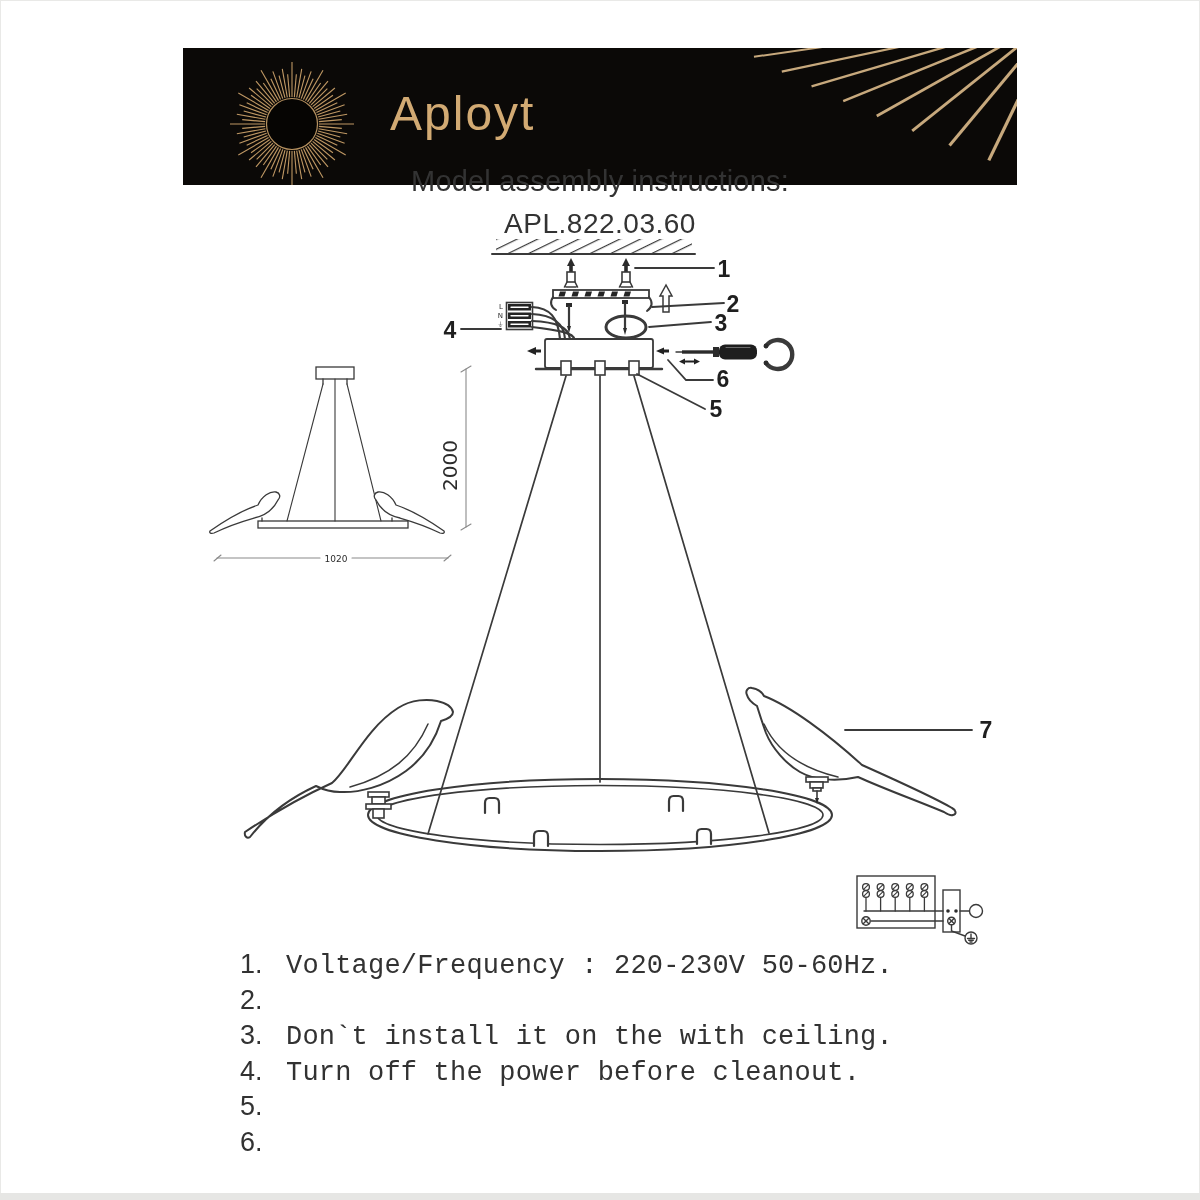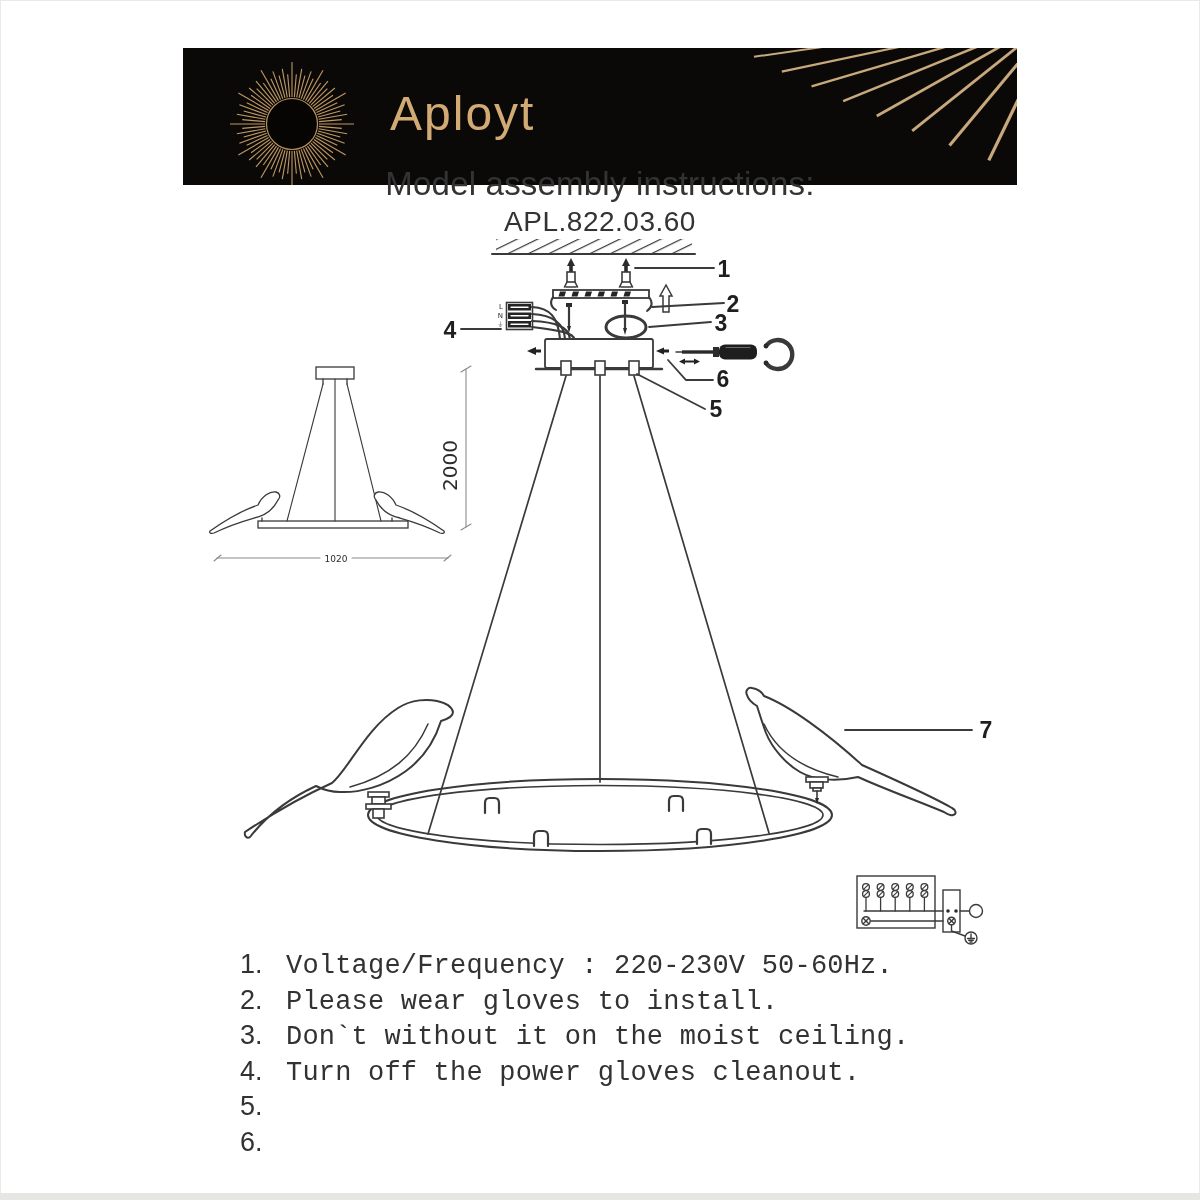--- a/index.html
+++ b/index.html
@@ -6,22 +6,22 @@
   body{width:1200px;height:1200px;position:relative;overflow:hidden;
        font-family:"Liberation Sans", sans-serif;color:#2e2e2e;}
   .page-frame{position:absolute;inset:0;border:1px solid #e9e9e7;pointer-events:none;}
   
   .banner{position:absolute;left:183px;top:0;width:834px;height:137px;background:#0b0907;overflow:hidden;margin-top:48px;}
   .banner svg{position:absolute;left:0;top:0;}
   .brand{position:absolute;left:207px;top:38px;font-size:48px;font-weight:400;
          letter-spacing:2px;color:#d2aa73;}
   
   .title-wrap{position:absolute;left:0;top:165px;width:1200px;text-align:center;}
-  .title-line1{font-size:33px;color:#333;letter-spacing:.2px;}
-  .title-line2{font-size:28px;color:#333;margin-top:3px;letter-spacing:.5px;}
+  .title-line1{font-size:29px;color:#333;letter-spacing:.2px;}
+  .title-line2{font-size:28px;color:#333;margin-top:10px;letter-spacing:.5px;}
   
   .diagram{position:absolute;left:0;top:0;width:1200px;height:1200px;}
   .diagram text.part-num{font-family:"Liberation Sans",sans-serif;font-weight:700;
         font-size:23px;fill:#1f1f1f;text-anchor:middle;}
   .diagram text.dim{font-family:"DejaVu Sans",sans-serif;fill:#2b2b2b;}
   .diagram text.tiny{font-family:"DejaVu Sans",sans-serif;fill:#2b2b2b;}
   
   .instructions{position:absolute;left:240px;top:949px;}
   .instr-row{display:flex;align-items:baseline;height:35.6px;font-size:27px;color:#323232;}
   .instr-num{width:46px;flex:0 0 46px;}
@@ -365,29 +365,28 @@
   </g>
 </svg>
 
 <div class="instructions">
   <div class="instr-row">
     <span class="instr-num">1.</span>
     <span class="instr-text">Voltage/Frequency : 220-230V 50-60Hz.</span>
   </div>
   <div class="instr-row">
     <span class="instr-num">2.</span>
-    <span class="instr-text">Please wear gloves to install.</span>
   </div>
   <div class="instr-row">
     <span class="instr-num">3.</span>
-    <span class="instr-text">Don`t without it on the moist ceiling.</span>
+    <span class="instr-text">Don`t install it on the with ceiling.</span>
   </div>
   <div class="instr-row">
     <span class="instr-num">4.</span>
-    <span class="instr-text">Turn off the power gloves cleanout.</span>
+    <span class="instr-text">Turn off the power before cleanout.</span>
   </div>
   <div class="instr-row">
     <span class="instr-num">5.</span>
   </div>
   <div class="instr-row">
     <span class="instr-num">6.</span>
   </div>
 </div>
 
 <div class="bottom-strip"></div>

